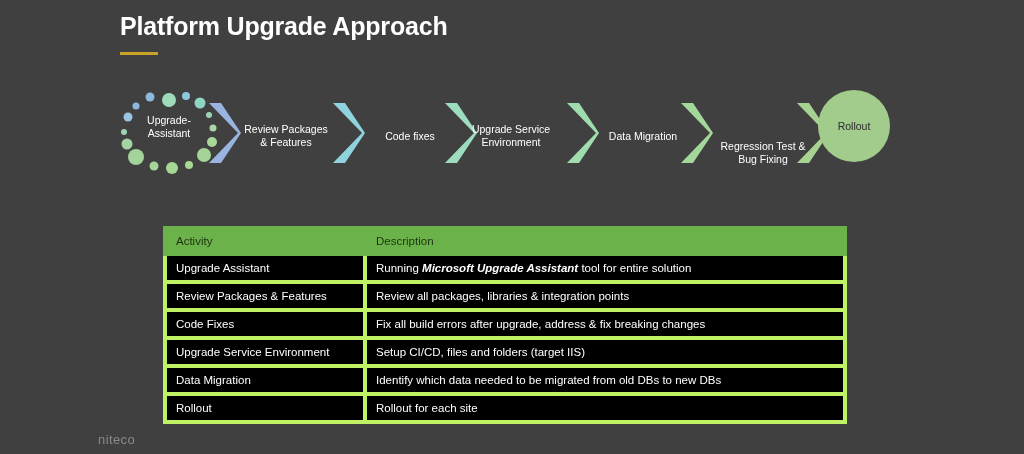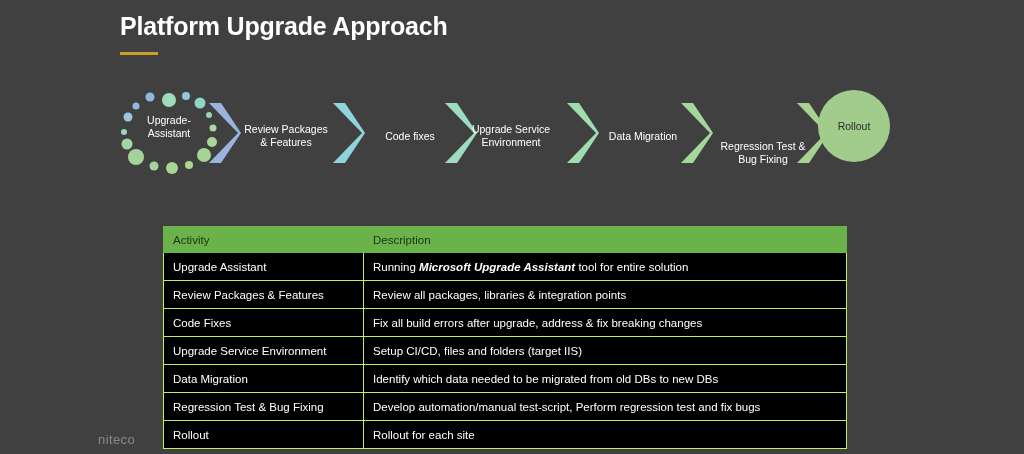--- a/index.html
+++ b/index.html
@@ -47,21 +47,21 @@
     background:#a2cc8c;
     display:flex; align-items:center; justify-content:center;
   }
   .rollout-circle span { color:#2b2b2b; font-size:10.5px; }
 
   
   .tbl { position:absolute; left:163px; top:226px; width:684px; }
   .tbl table { width:100%; border-collapse:collapse; table-layout:fixed; }
   .tbl col.c1 { width:200px; }
   .tbl th, .tbl td {
-    border:1px solid #bef264;
+    border:4px solid #bef264;
     padding:0 0 0 9px;
     height:28px;
     vertical-align:middle;
     font-size:11.5px;
     color:#ffffff;
     text-align:left;
     font-weight:normal;
     white-space:nowrap;
     overflow:hidden;
   }
@@ -203,24 +203,20 @@
         </tr>
         <tr>
           <td>Upgrade Service Environment</td>
           <td><span>Setup CI/CD, files and folders (target IIS)</span></td>
         </tr>
         <tr>
           <td>Data Migration</td>
           <td><span>Identify which data needed to be migrated from old DBs to new DBs</span></td>
         </tr>
         <tr>
-          <td>Regression Test &amp; Bug Fixing</td>
-          <td><span>Develop automation/manual test-script, Perform regression test and fix bugs</span></td>
-        </tr>
-        <tr>
           <td>Rollout</td>
           <td><span>Rollout for each site</span></td>
         </tr>
       </tbody>
     </table>
   </div>
 
   <div class="logo">niteco</div>
 
 </div>

